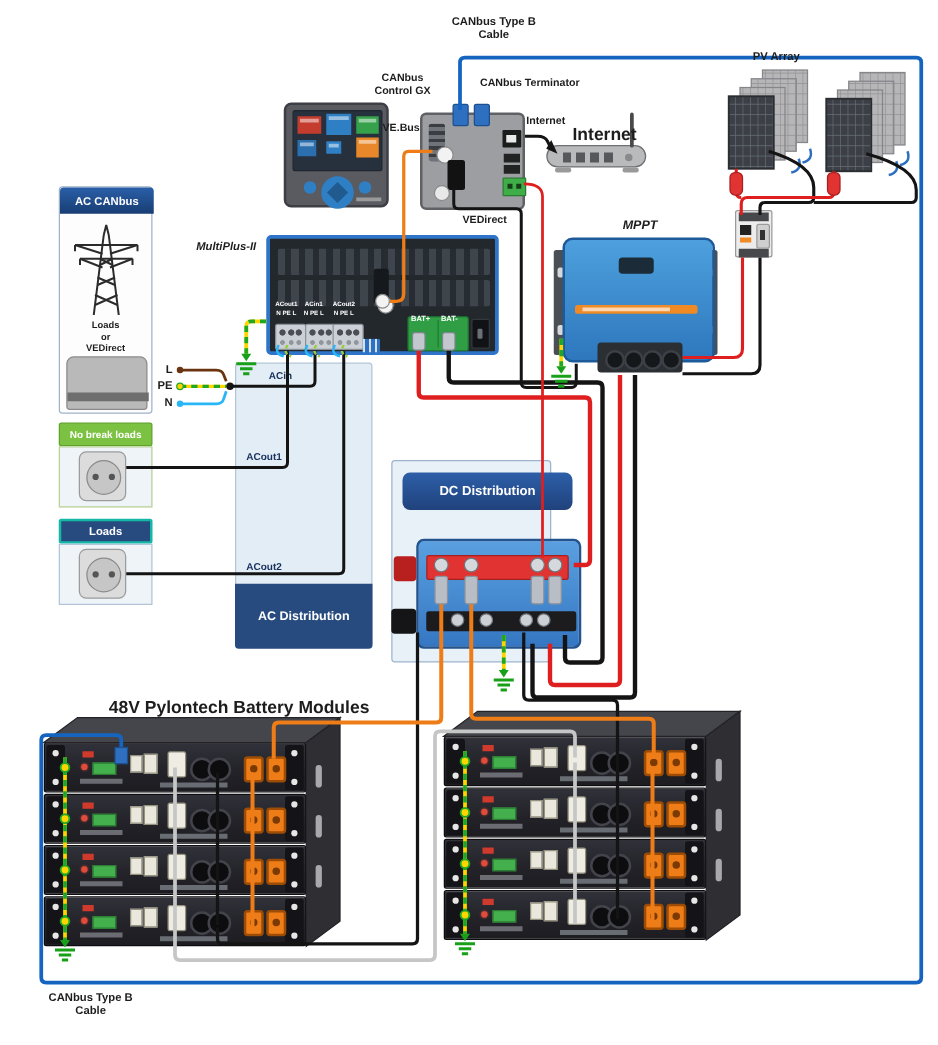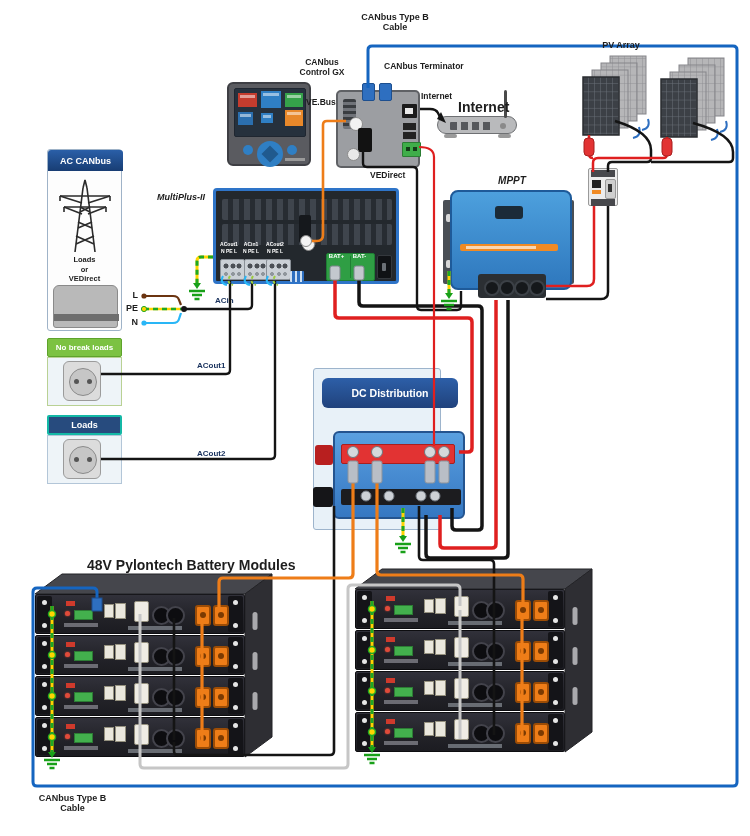--- a/index.html
+++ b/index.html
@@ -83,20 +83,25 @@
     <span>Loads</span>
   </div>
   <div class="dev" style="left:47px;top:435px;width:75px;height:49px;background:#eef4f8;border:1px solid #b3c6d8"></div>
   <div class="dev" style="left:63px;top:439px;width:38px;height:40px;background:#dcdcdc;border:1px solid #9b9b9b;border-radius:6px">
     <div class="abs" style="left:5px;top:6px;width:26px;height:26px;border-radius:50%;background:#c6c6c6;border:1px solid #8b8b8b">
       <div class="abs" style="left:4px;top:10px;width:5px;height:5px;border-radius:50%;background:#555"></div>
       <div class="abs" style="right:4px;top:10px;width:5px;height:5px;border-radius:50%;background:#555"></div>
     </div>
   </div>
 
+  <div class="dev" style="left:188px;top:290px;width:110px;height:228px;background:#e3edf5;border:1px solid #b3c6d8;border-radius:3px;z-index:5">
+    <div class="hdr" style="left:-1px;top:176px;width:110px;height:52px;background:#274b7e;border-radius:0 0 3px 3px;font-size:10px">
+      <span>AC Distribution</span>
+    </div>
+  </div>
   <div class="lbl" style="left:215px;top:296px;font-size:8px;color:#17305c;z-index:6">ACin</div>
   <div class="lbl" style="left:197px;top:361px;font-size:8px;color:#17305c;z-index:6">ACout1</div>
   <div class="lbl" style="left:197px;top:449px;font-size:8px;color:#17305c;z-index:6">ACout2</div>
 
   <div class="dev" style="left: 213px;top:188px;width:186px;height:96px;background:#23282d;border:3px solid #2e74c8;border-radius:4px;z-index:5">
     <div class="slats" style="left:6px;top:8px;width:170px;height:21px"></div>
     <div class="slats" style="left:6px;top:33px;width:170px;height:21px"></div>
     <div class="abs" style="left:83px;top:24px;width:12px;height:28px;background:#15181c;border-radius:2px"></div>
     <div class="abs" style="left:86px;top:47px;width:11px;height:11px;border-radius:50%;background:#f3f3f3;border:1px solid #8a8a8a"></div>
     <div class="acblock" style="left:4px;top:68px"></div>

